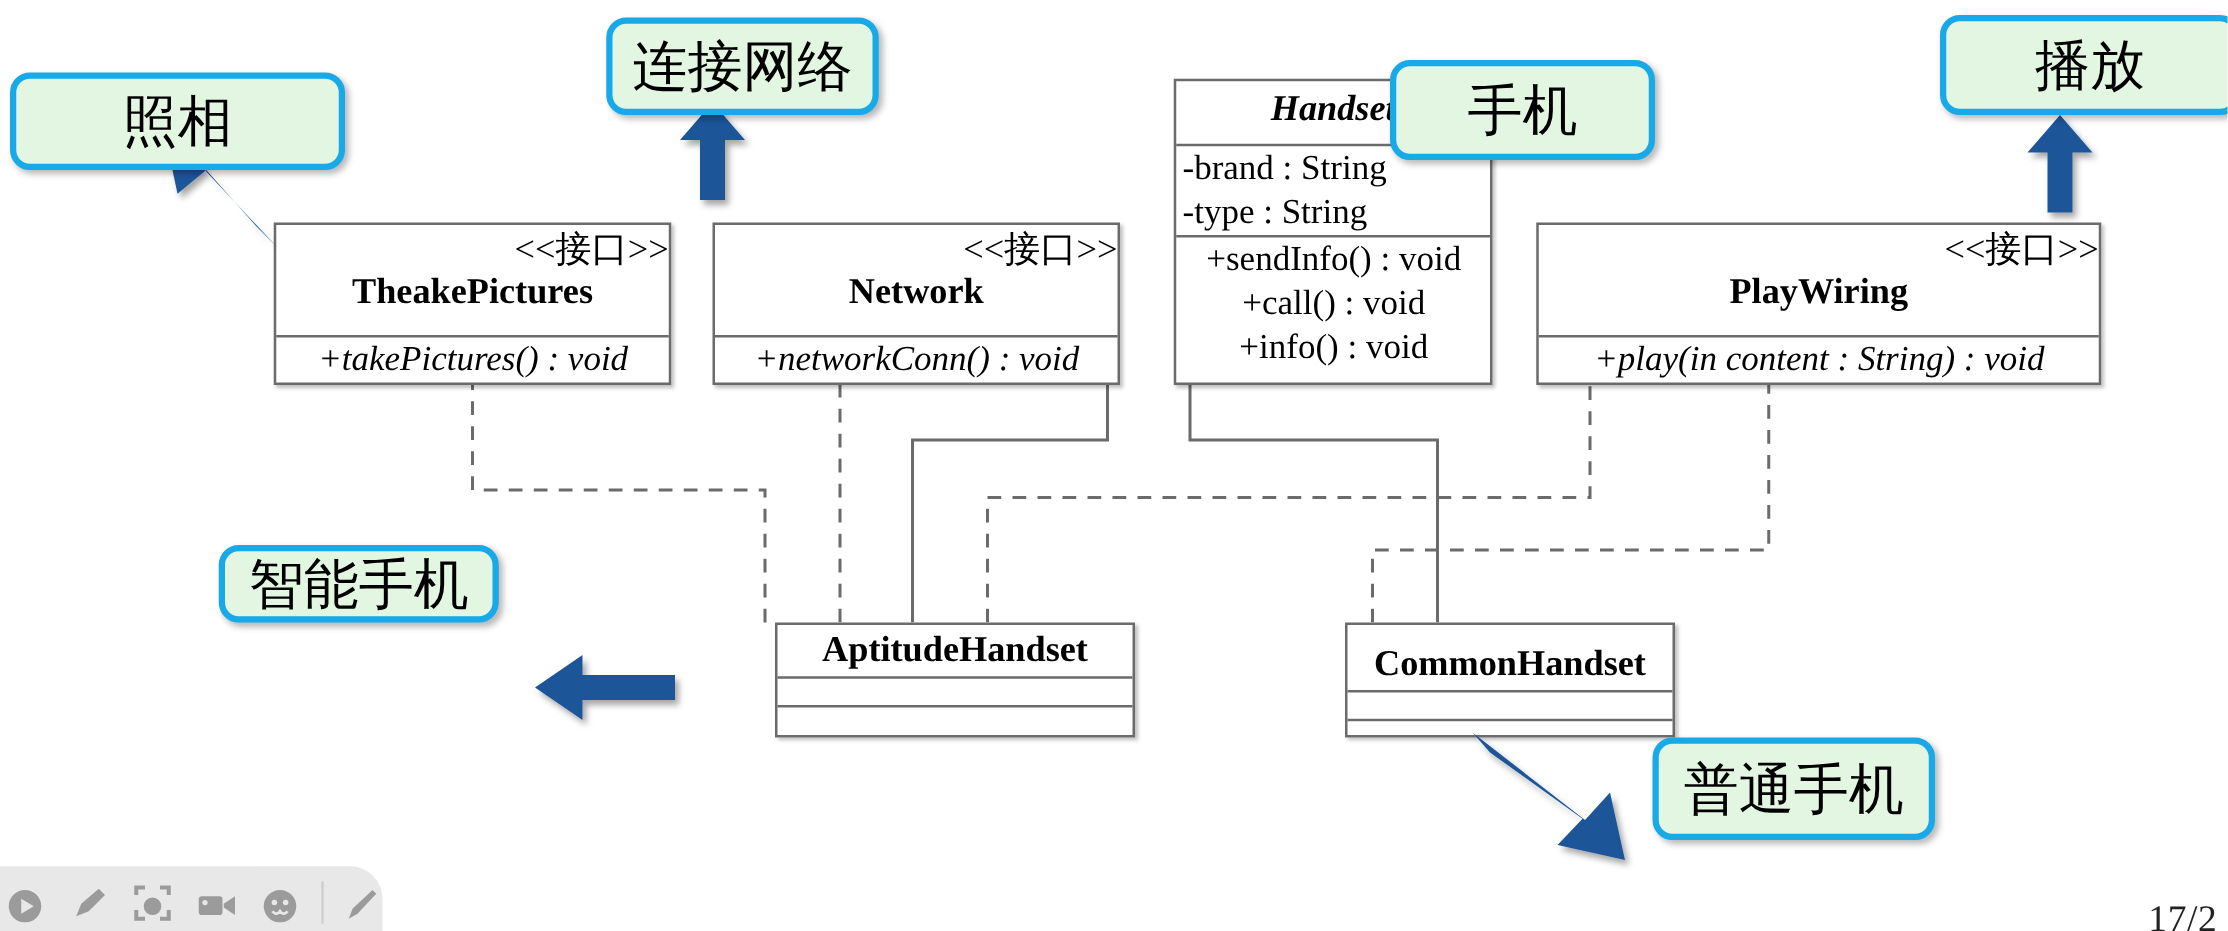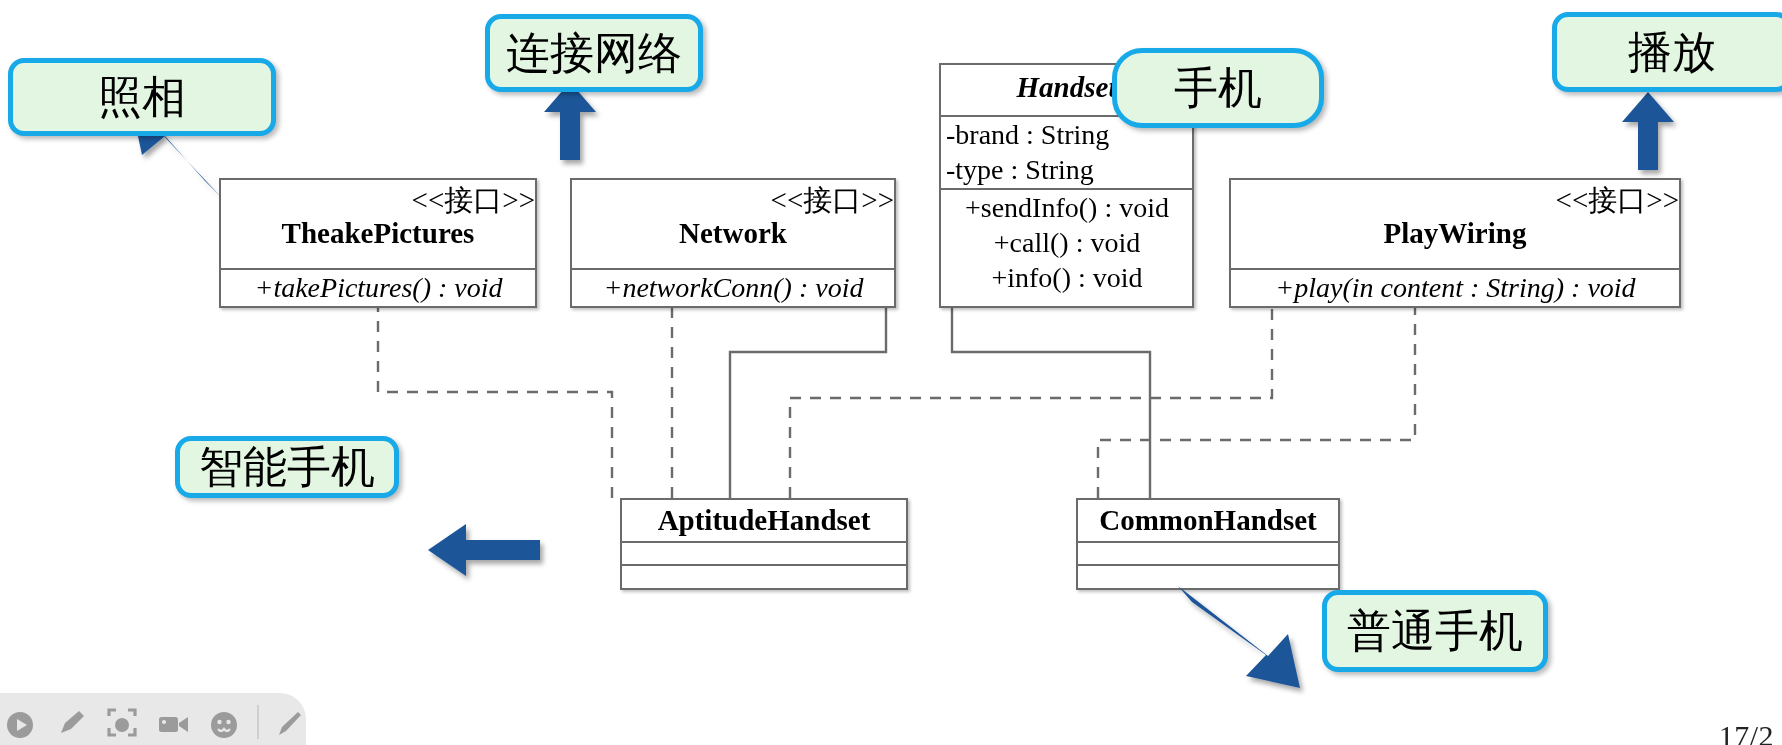--- a/index.html
+++ b/index.html
@@ -164,21 +164,21 @@
   <div class="uml" style="left:620px;top:498px;width:288px;height:92px;">
     <div class="sec">
       <div class="cname" style="padding-top:3px;">AptitudeHandset</div>
     </div>
     <div class="sec empty-row"></div>
     <div class="sec empty-row"></div>
   </div>
 
   <div class="uml" style="left:1076px;top:498px;width:264px;height:92px;">
     <div class="sec">
-      <div class="cname" style="padding-top:3px;border-radius:16px;">CommonHandset</div>
+      <div class="cname" style="padding-top:14px;border-radius:16px;">CommonHandset</div>
     </div>
     <div class="sec empty-row"></div>
     <div class="sec empty-row"></div>
   </div>
 
   <svg id="arrows" viewBox="0 0 1782 745" xmlns="http://www.w3.org/2000/svg">
     <defs>
       <filter id="ashadow" x="-40%" y="-40%" width="190%" height="190%">
         <feDropShadow dx="3" dy="4" stdDeviation="2.5" flood-color="#000" flood-opacity="0.35"></feDropShadow>
       </filter>
@@ -206,21 +206,21 @@
 
     <g filter="url(#ashadow)">
       <path d="M1178,586 L1268,656 L1288,634 L1300,688 L1246,676 L1266,655 L1192,602 Z" fill="#1f5699"></path>
     </g>
   </svg>
 
   <div class="callout" style="left:8px;top:58px;width:268px;height:78px;">照相</div>
 
   <div class="callout" style="left:485px;top:14px;width:218px;height:78px;">连接网络</div>
 
-  <div class="callout" style="left:1112px;top:48px;width:212px;height:80px;border-radius:30px;">手机</div>
+  <div class="callout" style="left:1112px;top:48px;width:212px;height:80px;">手机</div>
 
   <div class="callout" style="left:1552px;top:12px;width:240px;height:80px;">播放</div>
 
   <div class="callout" style="left:175px;top:436px;width:224px;height:62px;">智能手机</div>
 
   <div class="callout" style="left:1322px;top:590px;width:226px;height:82px;">普通手机</div>
 
   <div class="toolbar">
     <span class="tb-ico">
       <svg width="32" height="32" viewBox="0 0 32 32">

